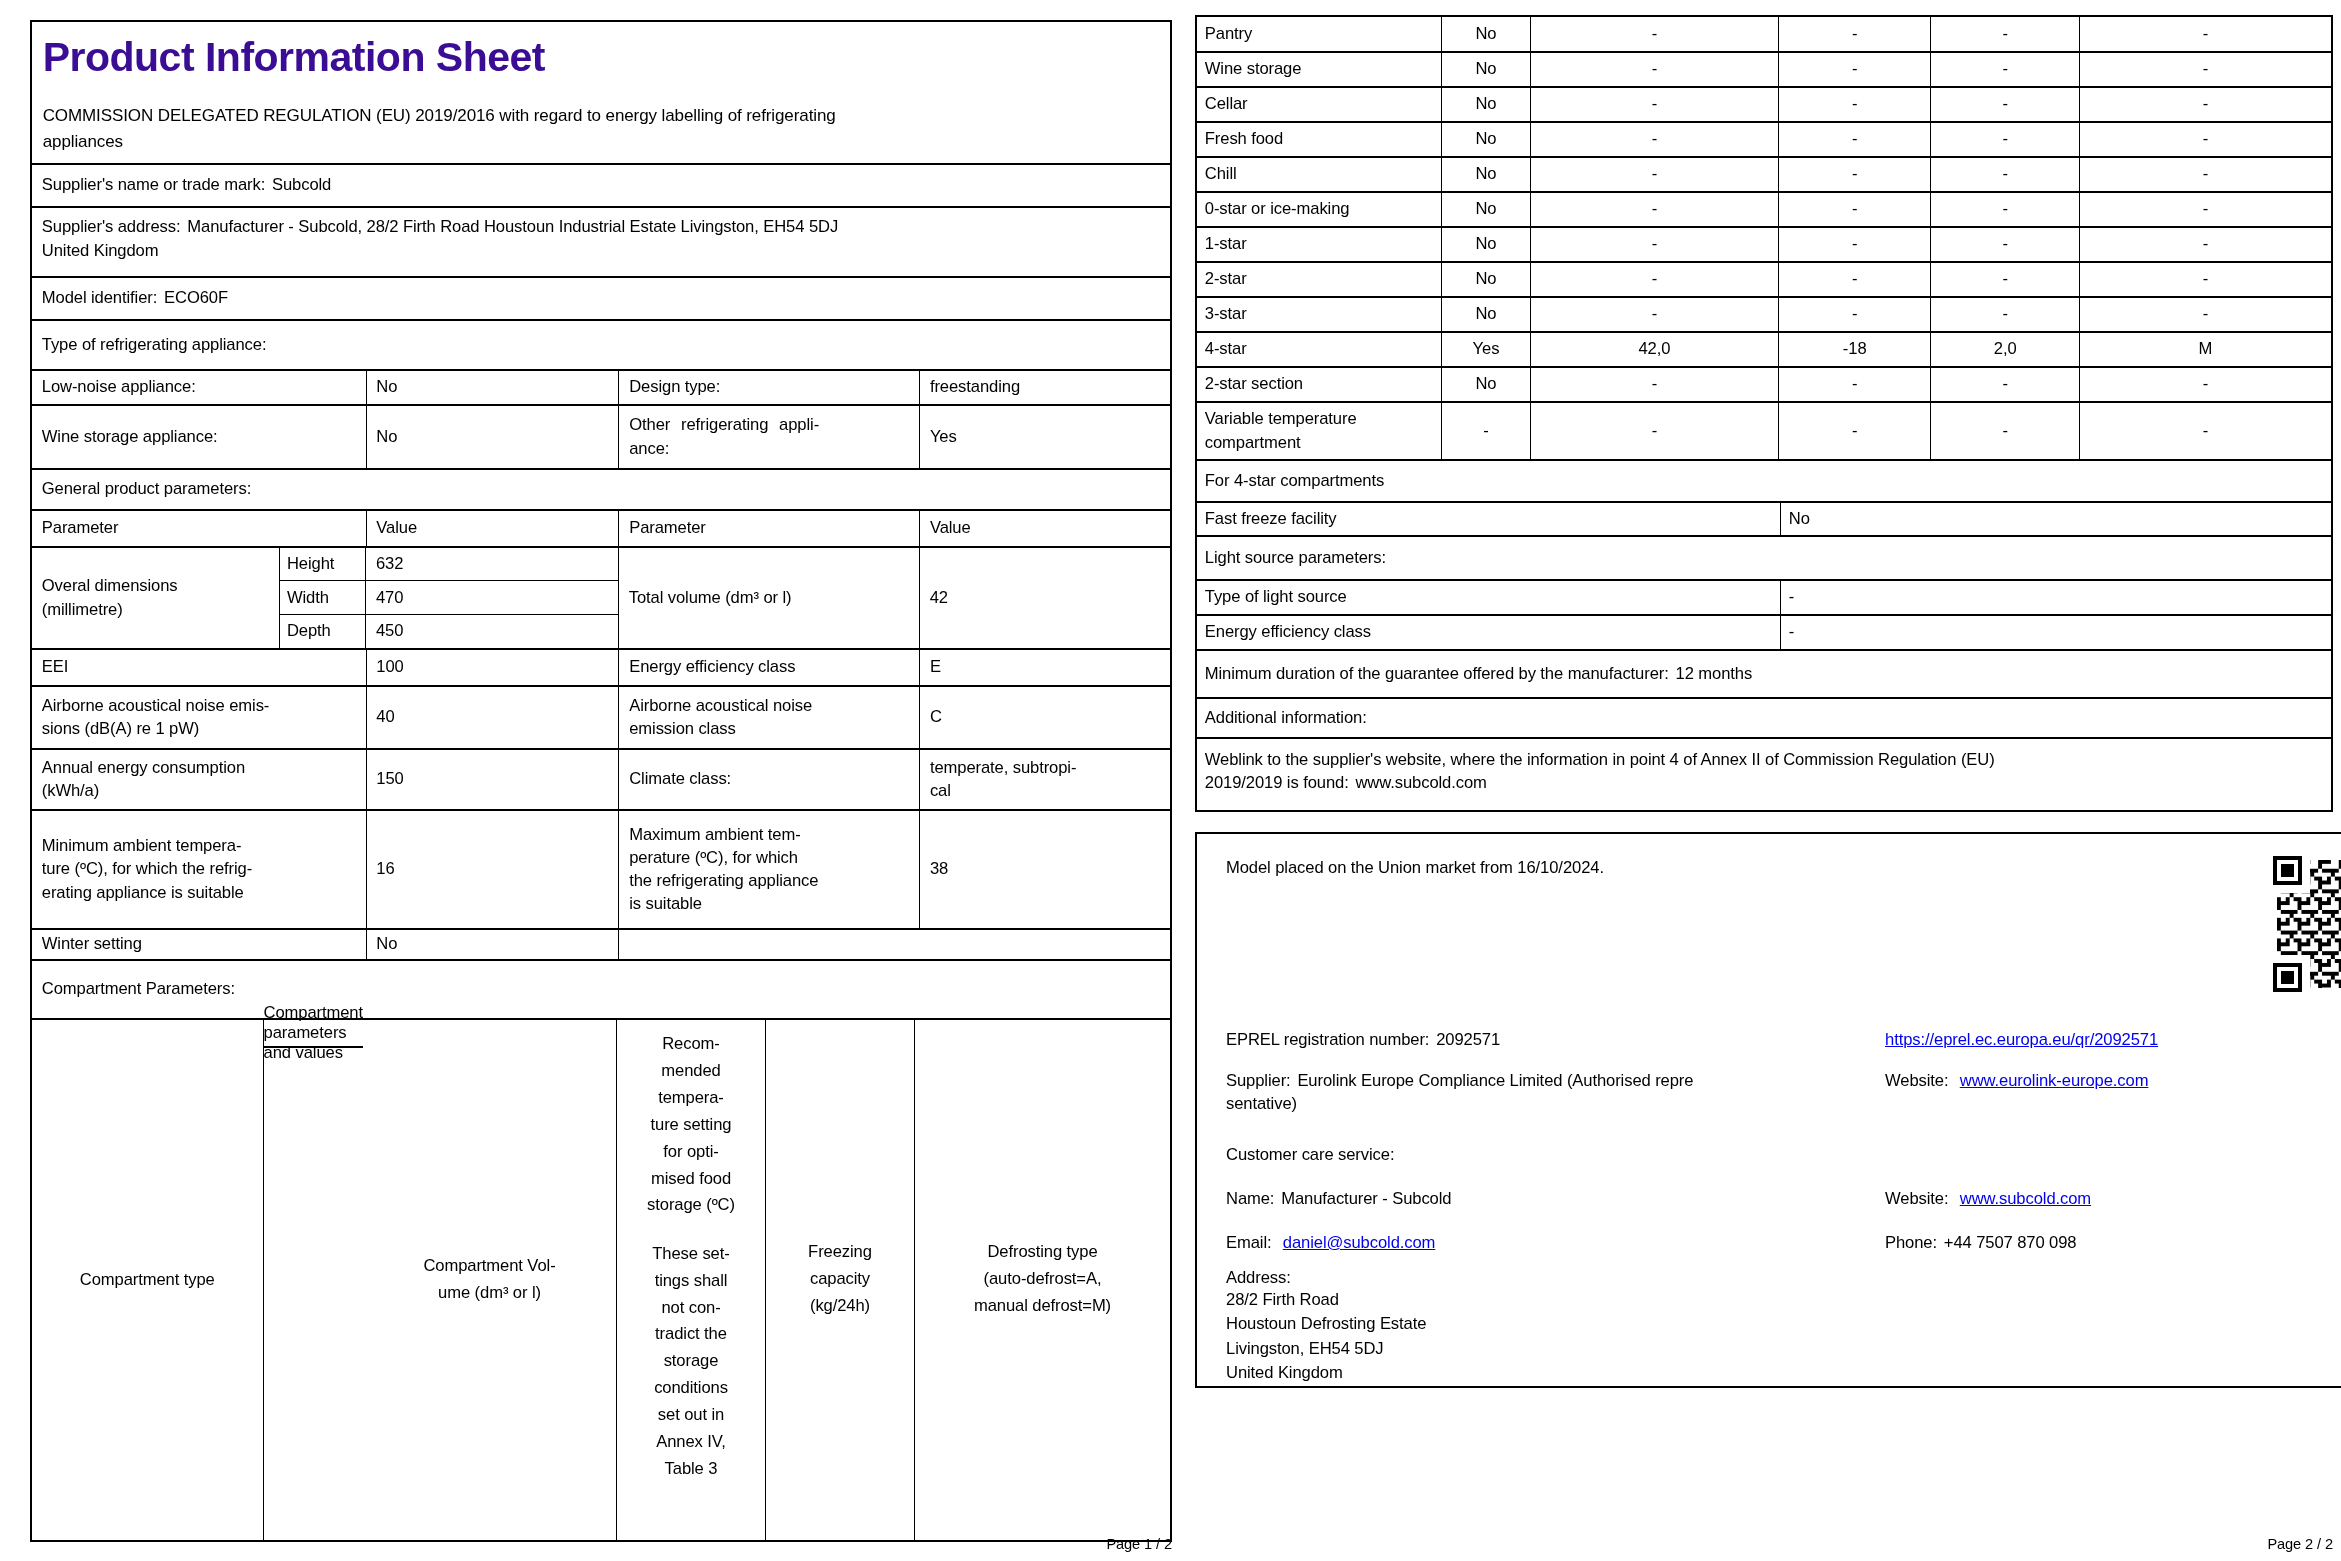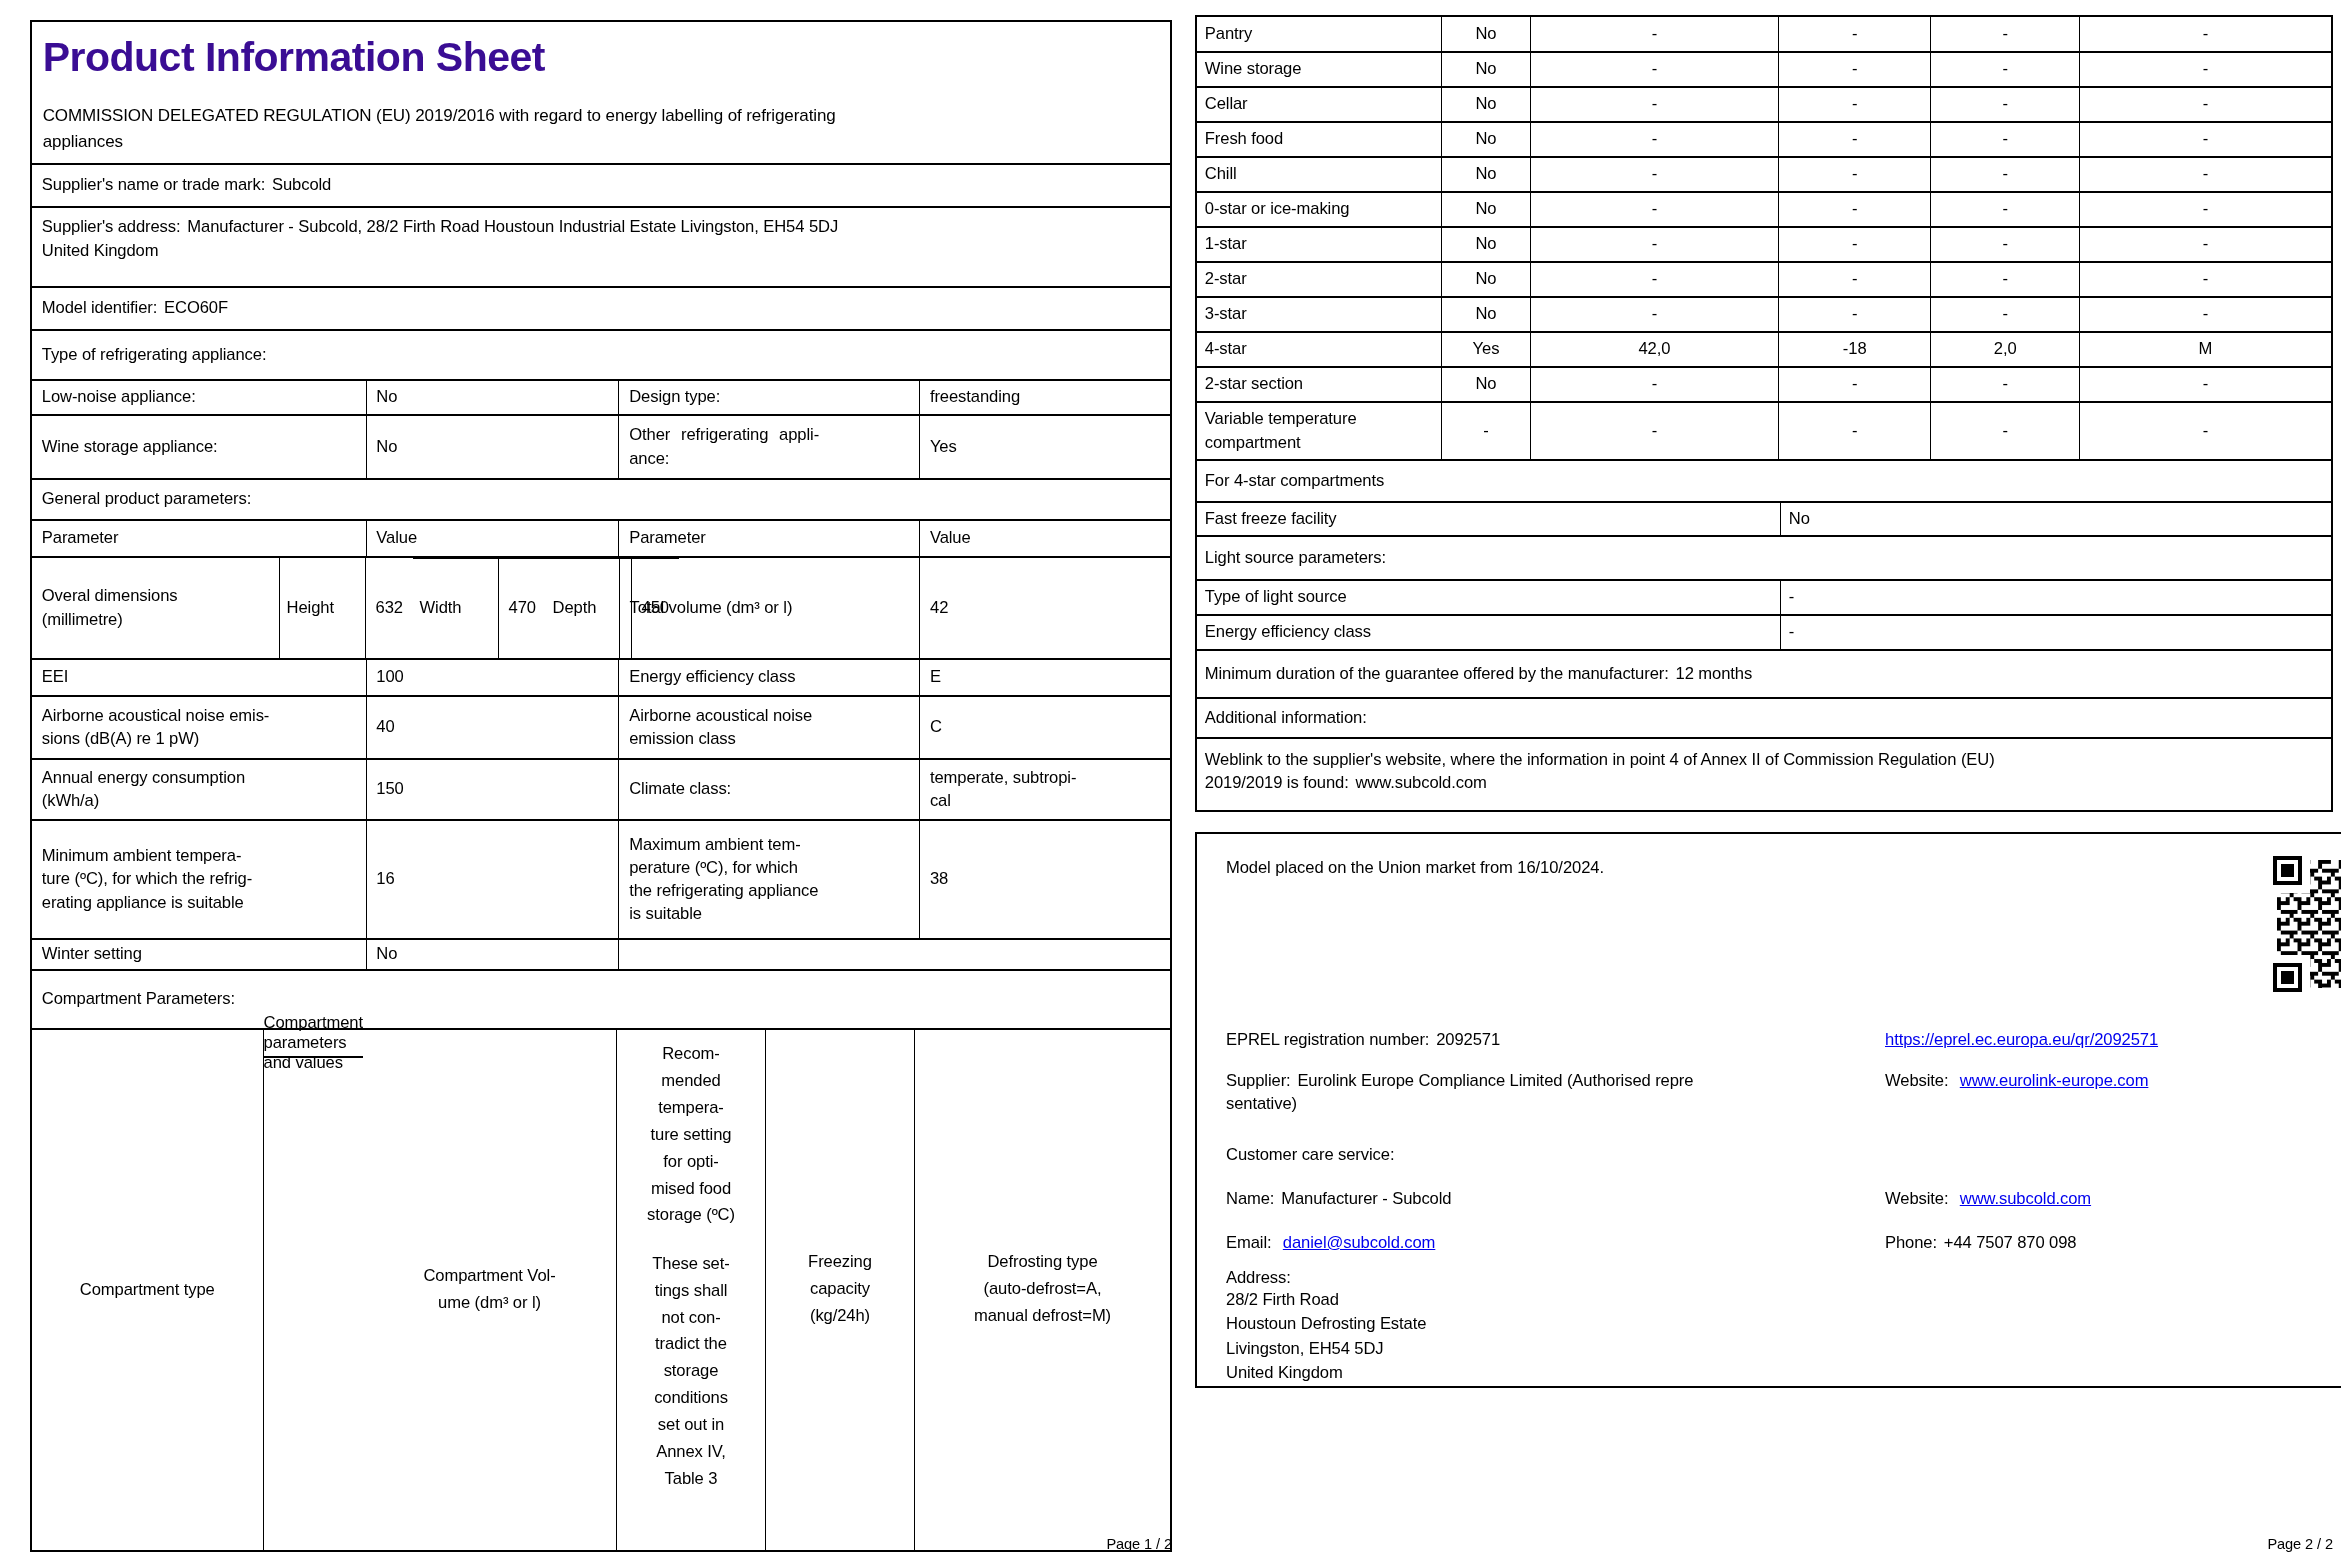--- a/index.html
+++ b/index.html
@@ -16,27 +16,27 @@
   
   .page1{position:absolute;left:30px;top:19.5px;width:1142px;border:2.4px solid #000;box-sizing:border-box;background:#fff}
   .hdrblock{height:141px;box-sizing:border-box;padding:12.7px 10.7px 0 10.7px}
   .doc-title{font-weight:700;font-size:41px;letter-spacing:-0.5px;margin:0 0 21.5px 0}
   .doc-sub{font-size:17px;line-height:1.55}
   .row{display:flex;border-top:2px solid #000;align-items:stretch;box-sizing:border-box}
   .cell{padding:3.9px 9.8px;display:flex;align-items:center;box-sizing:border-box;overflow:hidden;line-height:1.4}
   .cell + .cell{border-left:1.5px solid #000}
   .w686{width:335px}.w520{width:254px}.w618{width:302px}.w517{width:252px}
   .full{width:1142px}
-  .h88{height:43px}.h144{height:80px}.h103{height:50px}.h72{height:35px}
+  .h88{height:43px}.h144{height:70px}.h103{height:50px}.h72{height:35px}
   .h132{height:64px}.h85{height:41px}.h76{height:37px}.h75{height:37px}
   .h130{height:63px}.h126{height:61px}.h244{height:119px}.h63{height:31px}.h120{height:59px}
   .just{word-spacing:6.3px}
   
   .dimsrow{height:102px}
-  .dims-wrap{width:340px;display:flex;flex-direction:row;border-left:1.5px solid #000;box-sizing:border-box}
+  .dims-wrap{width:340px;display:flex;flex-direction:column;border-left:1.5px solid #000;box-sizing:border-box}
   .dims-sub{flex:1;display:flex;box-sizing:border-box}
   .dims-sub + .dims-sub{border-top:1.5px solid #000}
   .dims-k{width:85px;padding:0 6.8px;display:flex;align-items:center;box-sizing:border-box}
   .dims-v{flex:1;border-left:1.5px solid #000;padding:0 9.8px;display:flex;align-items:center;box-sizing:border-box}
   .w509{width:248px}
   
   .comp{height:522px;display:flex;border-top:2px solid #000;box-sizing:border-box}
   .comp-c1{width:336px;display:flex;align-items:center;justify-content:center;box-sizing:border-box}
   .comp-right{flex:1;display:flex;flex-direction:row;border-left:1.5px solid #000;box-sizing:border-box}
   .comp-band{height:28px;display:flex;align-items:center;justify-content:center;border-bottom:2px solid #000;box-sizing:border-box}

